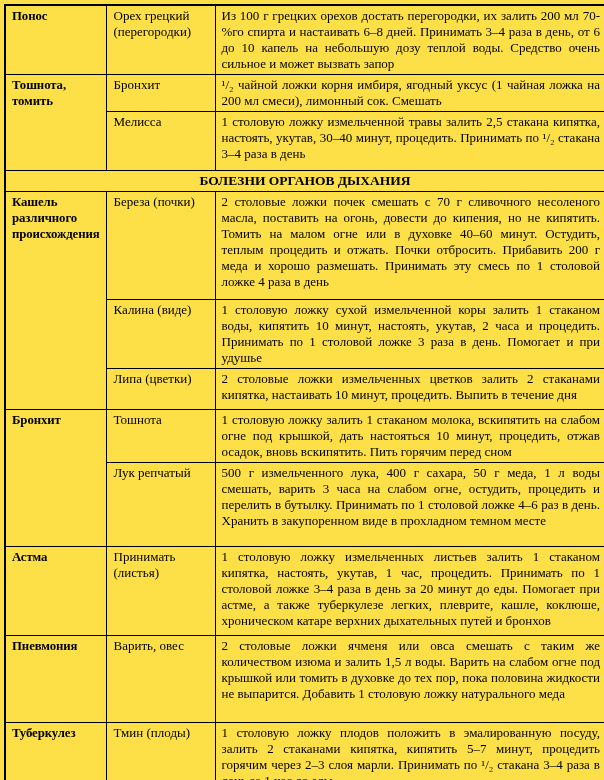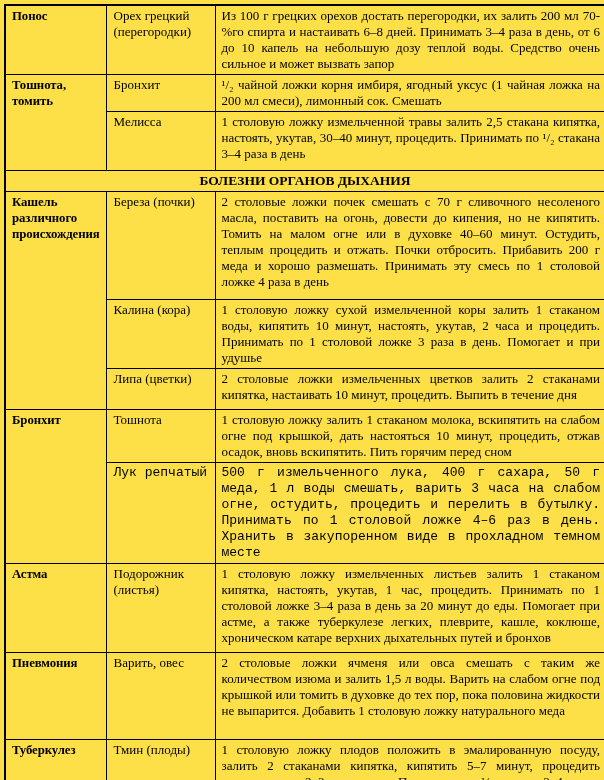--- a/index.html
+++ b/index.html
@@ -88,39 +88,39 @@
       </tr>
       <tr class="section-row" style="height:17px;border-radius:9px;">
         <td colspan="3">БОЛЕЗНИ ОРГАНОВ ДЫХАНИЯ</td>
       </tr>
       <tr style="height:108px;">
         <td class="ailment" rowspan="3">Кашель различного происхождения</td>
         <td class="remedy">Береза (почки)</td>
         <td class="instr">2 столовые ложки почек смешать с 70 г сливочного несоленого масла, поставить на огонь, довести до кипения, но не кипятить. Томить на малом огне или в духовке 40–60 минут. Остудить, теплым процедить и отжать. Почки отбросить. Прибавить 200 г меда и хорошо размешать. Принимать эту смесь по 1 столовой ложке 4 раза в день</td>
       </tr>
       <tr style="height:66px;">
-        <td class="remedy">Калина (кора)</td>
+        <td class="remedy">Калина (виде)</td>
         <td class="instr">1 столовую ложку сухой измельченной коры залить 1 стаканом воды, кипятить 10 минут, настоять, укутав, 2 часа и процедить. Принимать по 1 столовой ложке 3 раза в день. Помогает и при удушье</td>
       </tr>
       <tr style="height:41px;">
         <td class="remedy">Липа (цветки)</td>
         <td class="instr">2 столовые ложки измельченных цветков залить 2 стаканами кипятка, настаивать 10 минут, процедить. Выпить в течение дня</td>
       </tr>
       <tr style="height:52px;">
         <td class="ailment" rowspan="2">Бронхит</td>
         <td class="remedy">Тошнота</td>
         <td class="instr">1 столовую ложку залить 1 стаканом молока, вскипятить на слабом огне под крышкой, дать настояться 10 минут, процедить, отжав осадок, вновь вскипятить. Пить горячим перед сном</td>
       </tr>
-      <tr style="height:84px;font-family:Liberation Mono, monospace;">
+      <tr style="height:84px;">
         <td class="remedy">Лук репчатый</td>
         <td class="instr">500 г измельченного лука, 400 г сахара, 50 г меда, 1 л воды смешать, варить 3 часа на слабом огне, остудить, процедить и перелить в бутылку. Принимать по 1 столовой ложке 4–6 раз в день. Хранить в закупоренном виде в прохладном темном месте</td>
       </tr>
       <tr style="height:89px;">
         <td class="ailment">Астма</td>
-        <td class="remedy">Подорожник (листья)</td>
+        <td class="remedy">Принимать (листья)</td>
         <td class="instr">1 столовую ложку измельченных листьев залить 1 стаканом кипятка, настоять, укутав, 1 час, процедить. Принимать по 1 столовой ложке 3–4 раза в день за 20 минут до еды. Помогает при астме, а также туберкулезе легких, плеврите, кашле, коклюше, хроническом катаре верхних дыхательных путей и бронхов</td>
       </tr>
       <tr style="height:87px;">
         <td class="ailment">Пневмония</td>
         <td class="remedy">Варить, овес</td>
         <td class="instr">2 столовые ложки ячменя или овса смешать с таким же количеством изюма и залить 1,5 л воды. Варить на слабом огне под крышкой или томить в духовке до тех пор, пока половина жидкости не выпарится. Добавить 1 столовую ложку натурального меда</td>
       </tr>
       <tr style="height:66px;">
         <td class="ailment">Туберкулез</td>
         <td class="remedy">Тмин (плоды)</td>

